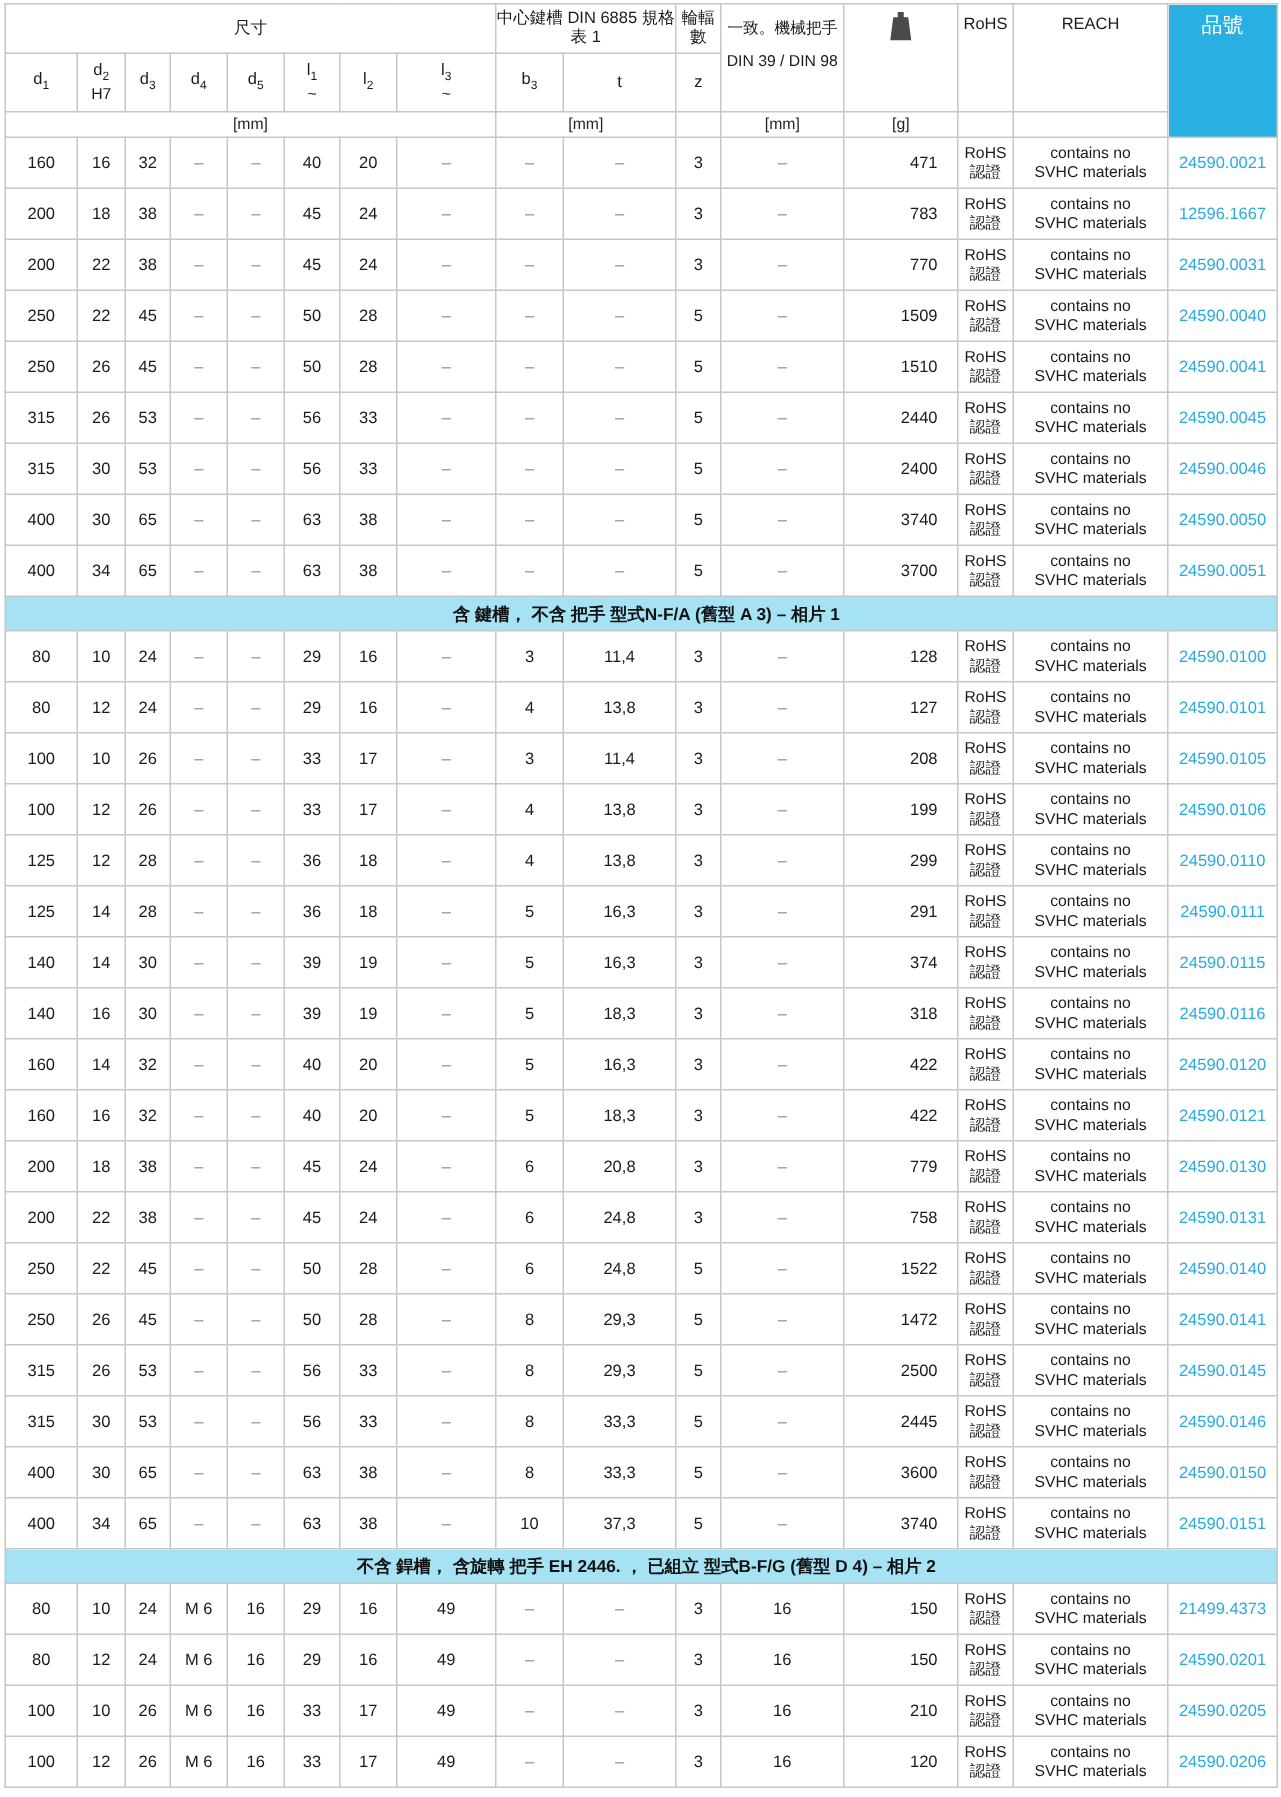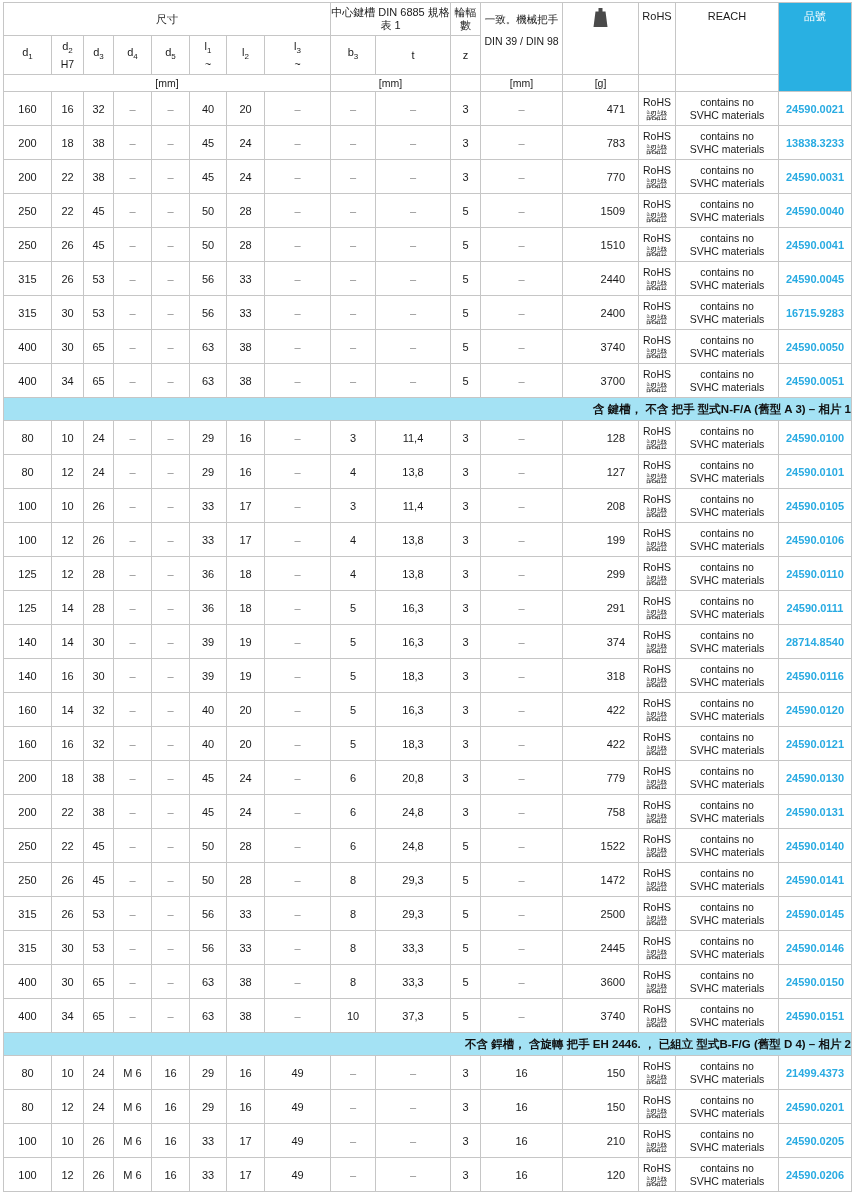--- a/index.html
+++ b/index.html
@@ -31,34 +31,34 @@
   .gh{height:32px;}
   .sub-row th{height:38px;margin-top:30px;}
   .unit-row th{height:16px;font-size:10.5px;color:#222;text-align:center;}
   sub{font-size:8px;}
   .colx{display:block;font-size:10.5px;line-height:12px;}
   .top-align{vertical-align:top;padding-top:7px;}
   .part-head{
     background:var(--header-bg);
     color:#fff;
     vertical-align:top;padding-top:7px;
-    font-size:11px;
+    font-size:14px;
   }
   .hl1{height:31px;display:flex;align-items:center;justify-content:center;font-size:10.5px;white-space:nowrap;}
   .hl2{height:39px;display:flex;justify-content:center;font-size:10.5px;white-space:nowrap;}
   .wicon-wrap{padding-top:5px;vertical-align:top;}
   td.c{height:33px;font-size:11px;}
   td.dash{color:#8a8a8a;}
   td.w{height:33px;font-size:11px;text-align:right;padding-right:13px;}
   td.sm{font-size:10.5px;line-height:13px;}
   td.p{font-size:11px;}
-  .plink{color:var(--accent);cursor:pointer;font-weight:bold;}
+  .plink{color:var(--accent);cursor:pointer;}
   td.band{
     background:var(--band-bg);
-    text-align:right;
+    text-align:center;
     font-weight:bold;
     font-size:11.5px;
     height:22px;
     padding-left:7px;
     color:#111;
   }
 </style>
 </head>
 <body>
 
@@ -166,21 +166,21 @@
         <td class="c dash">–</td>
         <td class="w">783</td>
         <td class="sm">
           <div>RoHS</div>
           <div>認證</div>
         </td>
         <td class="sm">
           <div>contains no</div>
           <div>SVHC materials</div>
         </td>
-        <td class="p"><span class="plink">13838.3233</span></td>
+        <td class="p"><span class="plink">12596.1667</span></td>
       </tr>
       <tr>
         <td class="c">200</td>
         <td class="c">22</td>
         <td class="c">38</td>
         <td class="c dash">–</td>
         <td class="c dash">–</td>
         <td class="c">45</td>
         <td class="c">24</td>
         <td class="c dash">–</td>
@@ -286,21 +286,21 @@
         <td class="c dash">–</td>
         <td class="w">2400</td>
         <td class="sm">
           <div>RoHS</div>
           <div>認證</div>
         </td>
         <td class="sm">
           <div>contains no</div>
           <div>SVHC materials</div>
         </td>
-        <td class="p"><span class="plink">16715.9283</span></td>
+        <td class="p"><span class="plink">24590.0046</span></td>
       </tr>
       <tr>
         <td class="c">400</td>
         <td class="c">30</td>
         <td class="c">65</td>
         <td class="c dash">–</td>
         <td class="c dash">–</td>
         <td class="c">63</td>
         <td class="c">38</td>
         <td class="c dash">–</td>
@@ -505,21 +505,21 @@
         <td class="c dash">–</td>
         <td class="w">374</td>
         <td class="sm">
           <div>RoHS</div>
           <div>認證</div>
         </td>
         <td class="sm">
           <div>contains no</div>
           <div>SVHC materials</div>
         </td>
-        <td class="p"><span class="plink">28714.8540</span></td>
+        <td class="p"><span class="plink">24590.0115</span></td>
       </tr>
       <tr>
         <td class="c">140</td>
         <td class="c">16</td>
         <td class="c">30</td>
         <td class="c dash">–</td>
         <td class="c dash">–</td>
         <td class="c">39</td>
         <td class="c">19</td>
         <td class="c dash">–</td>

